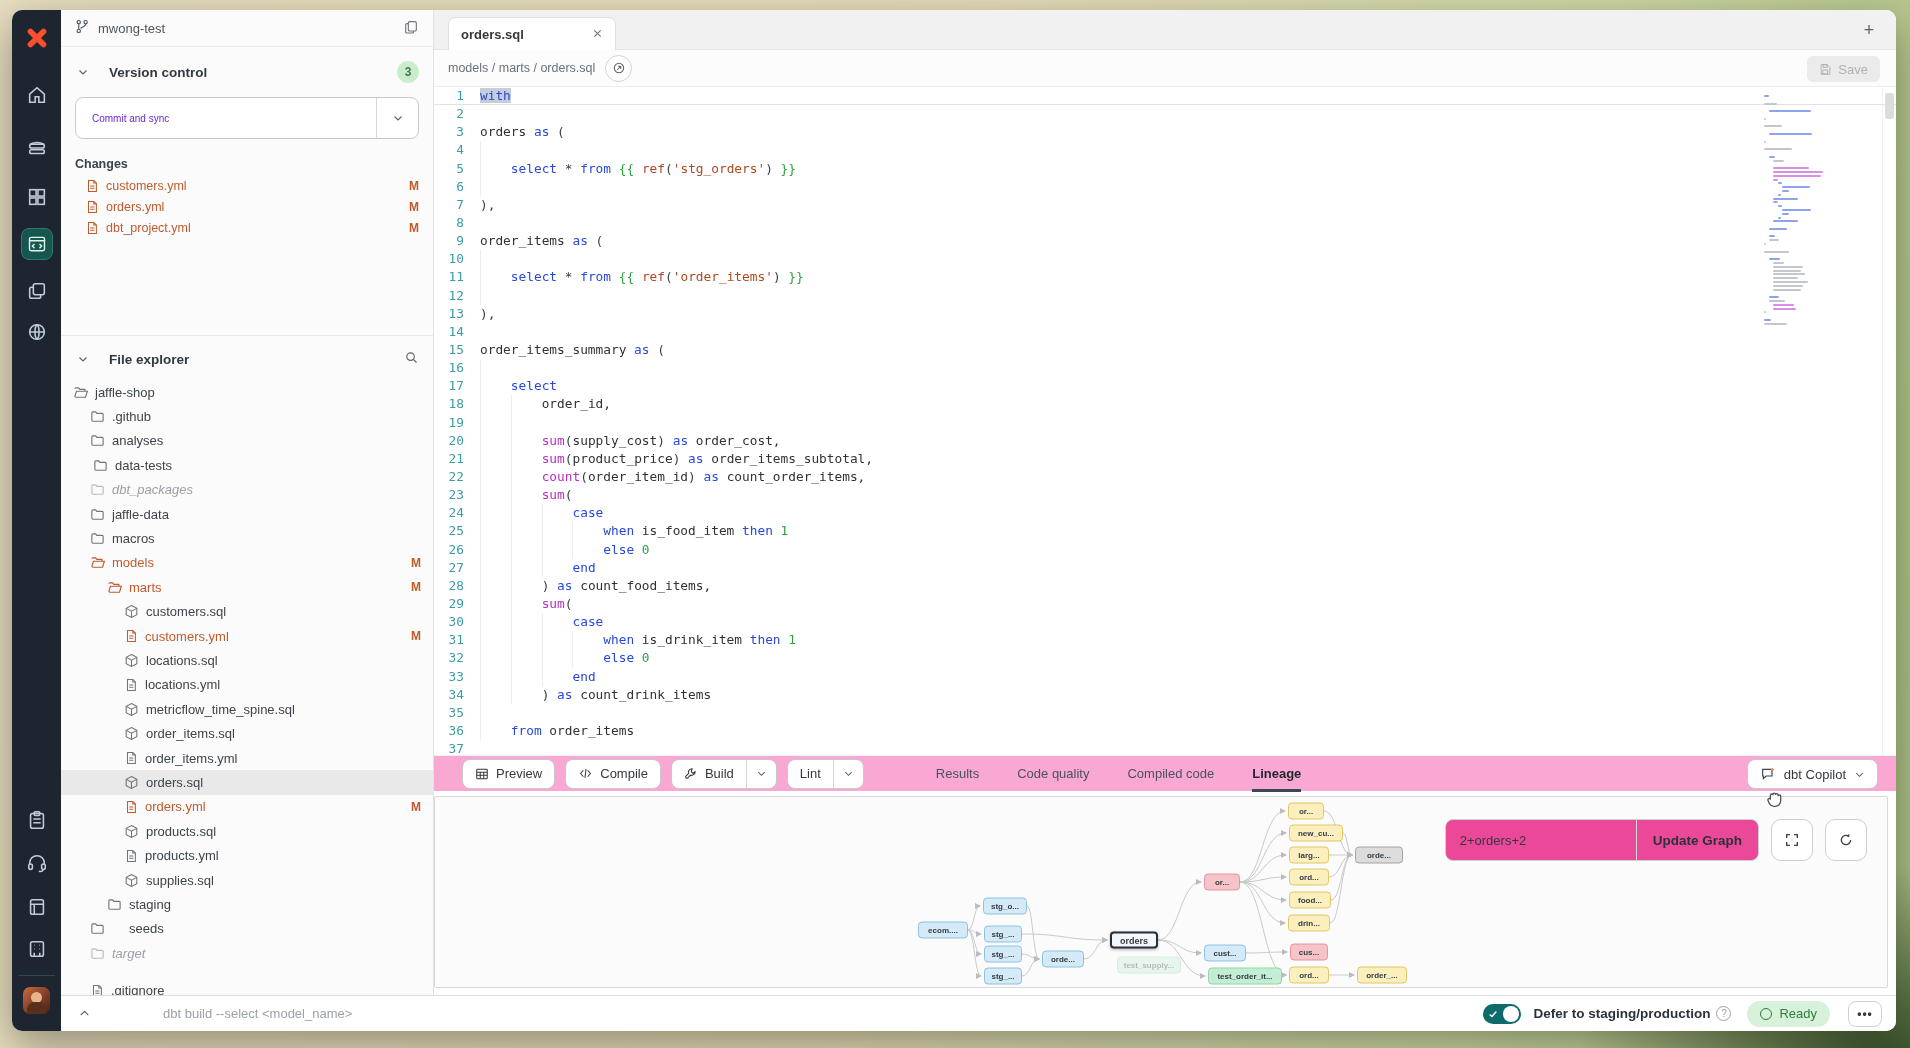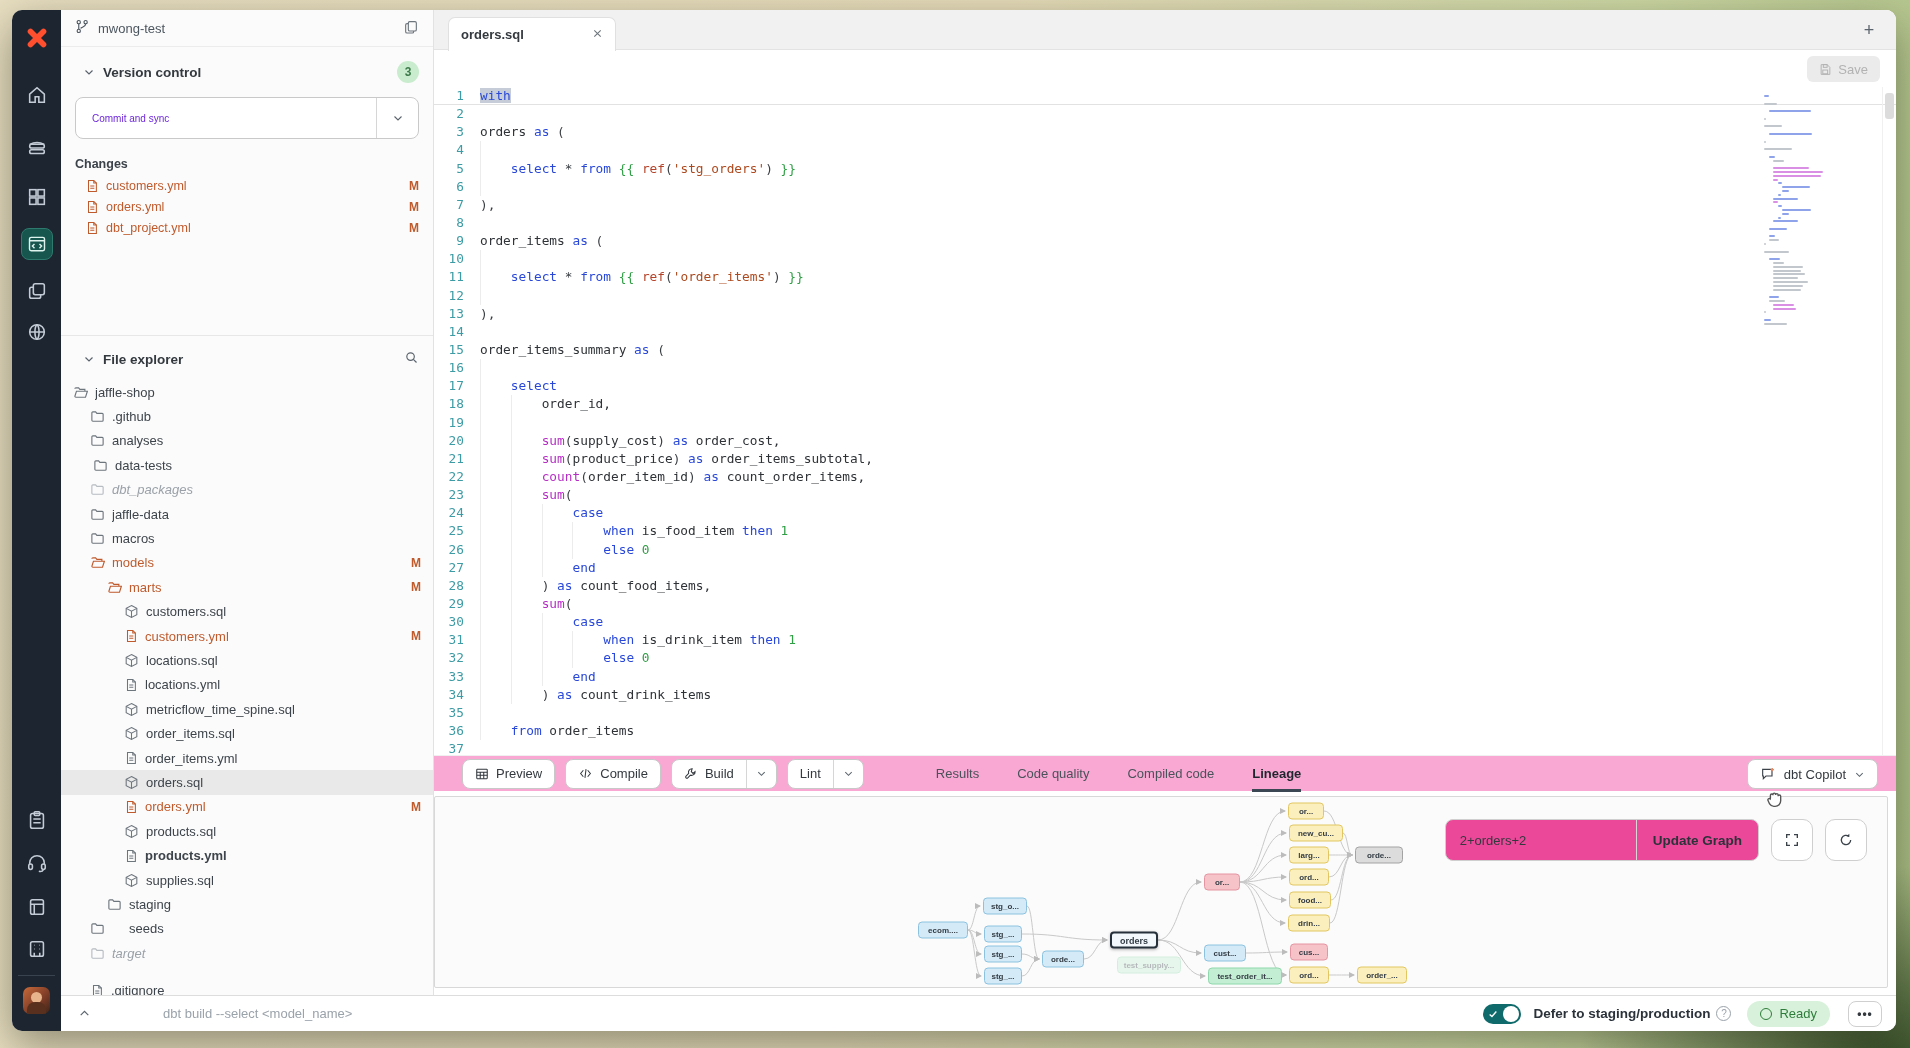--- a/index.html
+++ b/index.html
@@ -23,21 +23,21 @@
   .rail-divider { position:absolute; left:6px; right:6px; top:965px; border-top:1px solid #39424f; }
   .avatar { position:absolute; left:11px; top:977px; width:27px; height:27px; border-radius:7px; overflow:hidden;
     background:linear-gradient(135deg,#c96a3a,#7a3b26 60%,#3c2418); cursor:pointer; }
   .avatar:before { content:""; position:absolute; left:8px; top:5px; width:11px; height:11px; border-radius:50%; background:#e8b48c; }
   .avatar:after { content:""; position:absolute; left:4px; top:15px; width:19px; height:14px; border-radius:8px 8px 0 0; background:#59301d; }
 
   
   .panel { position:absolute; left:49px; top:0; width:373px; height:985px; background:#fbfbfb; border-right:1px solid #e2e2e2; }
   .panel-top { height:37px; display:flex; align-items:center; padding:0 14px; border-bottom:1px solid #ececec; color:#4c565f; gap:8px; font-size:13px; }
   .panel-top .grow { flex:1; }
-  .sec-head { display:flex; align-items:center; gap:8px; padding:14px 14px 8px 22px; color:#33393f; font-weight:bold; font-size:13.5px; }
+  .sec-head { display:flex; align-items:center; gap:20px; padding:14px 14px 8px 16px; color:#33393f; font-weight:bold; font-size:13.5px; }
   .sec-head .grow { flex:1; }
   .badge-green { width:22px; height:22px; border-radius:50%; background:#c8eccd; color:#3c7a49; font-size:12px; display:flex; align-items:center; justify-content:center; font-weight:bold; }
   .commit-btn { margin:6px 14px 10px 14px; height:42px; background:#fff; border:1px solid #c9c9c9; border-radius:8px; display:flex; align-items:stretch; overflow:hidden; cursor:pointer; }
   .commit-btn .lab { flex:1; display:flex; align-items:center; padding-left:16px; font-size:10px; color:#6d28d9; }
   .commit-btn .chev { width:42px; border-left:1px solid #d6d6d6; display:flex; align-items:center; justify-content:center; color:#5b646d; }
   .changes-label { padding:8px 14px 4px 14px; font-size:12.5px; font-weight:bold; color:#3b424a; }
   .chg-row { display:flex; align-items:center; gap:7px; height:21px; padding:0 14px 0 24px; font-size:12.5px; color:#bf5a2c; cursor:pointer; }
   .chg-row .grow { flex:1; }
   .mbadge { color:#bf5a2c; font-weight:bold; font-size:12px; }
   .fe-wrap { position:absolute; left:0; right:0; top:325px; border-top:1px solid #e7e7e7; bottom:0; overflow:hidden; }
@@ -442,21 +442,21 @@
           </div>
           <div class="tree-row" style="padding-left: 63px;">
             <span class="ticon">
               <svg width="15" height="15" viewBox="0 0 24 24" fill="none" stroke="currentColor" stroke-width="1.7">
                 <path d="M12 2.5 L20.5 7 V17 L12 21.5 L3.5 17 V7 Z"></path>
                 <path d="M3.5 7 L12 11.5 L20.5 7 M12 11.5 V21.5"></path>
               </svg>
             </span>
             <span class="grow">products.sql</span>
           </div>
-          <div class="tree-row" style="padding-left: 63px; font-weight: bold;">
+          <div class="tree-row" style="padding-left: 63px;">
             <span class="ticon">
               <svg width="14" height="14" viewBox="0 0 24 24" fill="none" stroke="currentColor" stroke-width="1.8">
                 <path d="M6 2.5 H15 L19.5 7 V21.5 H6 Z"></path>
                 <path d="M15 2.5 V7 H19.5 M9 12 H16 M9 16 H16"></path>
               </svg>
             </span>
             <span class="grow">products.yml</span>
           </div>
           <div class="tree-row" style="padding-left: 63px;">
             <span class="ticon">
@@ -509,20 +509,29 @@
       <div class="tab">
         <span>orders.sql</span>
         <span class="grow"></span>
         <span style="color:#6d757d;"><svg width="11" height="11" viewBox="0 0 24 24" stroke="currentColor" stroke-width="2.4" fill="none">
               <path d="M5 5 L19 19 M19 5 L5 19"></path>
             </svg></span>
       </div>
       <div class="newtab">+</div>
     </div>
 
+    <div class="crumbbar">
+      <span class="crumb">models / marts / orders.sql</span>
+      <span class="crumb-btn">
+          <svg width="14" height="14" viewBox="0 0 24 24" fill="none" stroke="currentColor" stroke-width="1.8">
+            <circle cx="12" cy="12" r="8"></circle>
+            <path d="M15 9 L9 15 M15 9 H10.5 M15 9 V13.5"></path>
+          </svg>
+        </span>
+    </div>
     <div class="save-btn">
       <svg width="13" height="13" viewBox="0 0 24 24" fill="none" stroke="currentColor" stroke-width="1.8">
           <path d="M5 3 H16 L21 8 V21 H5 Z" transform="translate(-1,0)"></path>
           <rect x="7" y="13" width="9" height="7"></rect>
           <rect x="8" y="3" width="7" height="5"></rect>
         </svg>
       <span>Save</span>
     </div>
 
     <div class="code" id="code-area">

